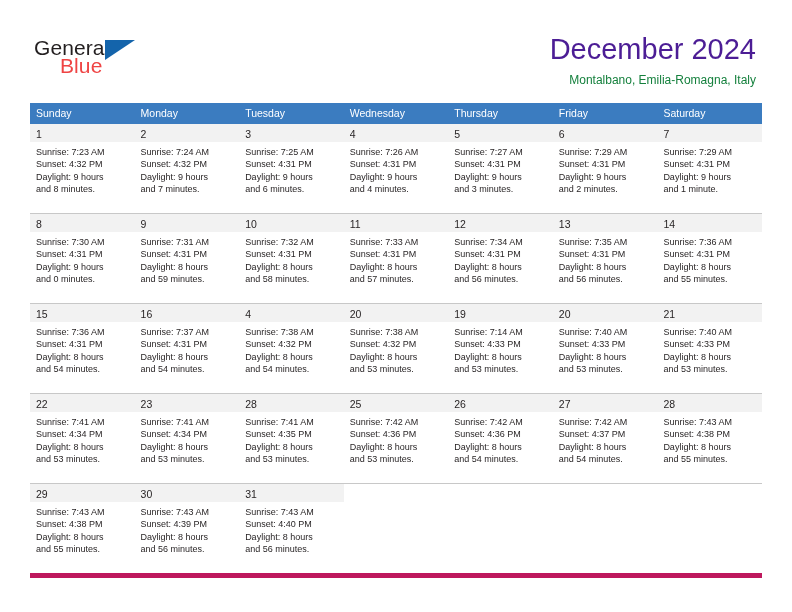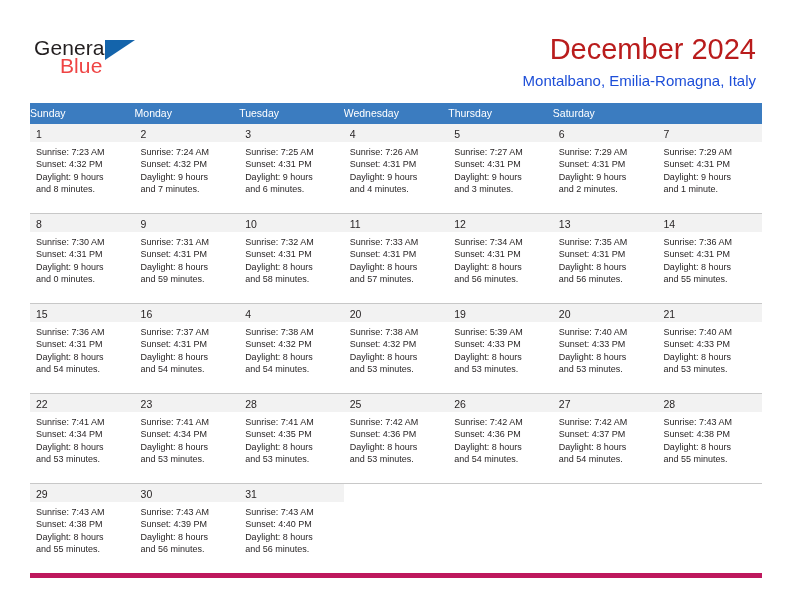--- a/index.html
+++ b/index.html
@@ -68,29 +68,29 @@
 
   .title-block {
     position: absolute;
     right: 36px;
     top: 32px;
     text-align: right;
   }
   .cal-title {
     font-size: 29px;
     line-height: 34px;
-    color: #b91c1c;
+    color: #4c1d95;
     font-weight: normal;
     white-space: nowrap;
   }
   .cal-subtitle {
     margin-top: 5px;
-    font-size: 15px;
+    font-size: 12px;
     line-height: 19px;
-    color: #1d4ed8;
+    color: #15803d;
     white-space: nowrap;
   }
 
   
   .calendar {
     position: absolute;
     left: 30px;
     top: 103px;
     width: 732px;
   }
@@ -99,20 +99,21 @@
     display: flex;
     width: 732px;
     background: #3b7cc0;
   }
   .weekday {
     flex: 0 0 104.57px;
     width: 104.57px;
     box-sizing: border-box;
     height: 21px;
     line-height: 21px;
+    padding-left: 6px;
     font-size: 10.5px;
     color: #ffffff;
     overflow: hidden;
     white-space: nowrap;
   }
 
   .week-row {
     display: flex;
     width: 732px;
     border-bottom: 1px solid #c8c8c8;
@@ -177,20 +178,21 @@
   </div>
 
   <div class="calendar">
 
     <div class="weekday-row">
       <div class="weekday">Sunday</div>
       <div class="weekday">Monday</div>
       <div class="weekday">Tuesday</div>
       <div class="weekday">Wednesday</div>
       <div class="weekday">Thursday</div>
+      <div class="weekday">Friday</div>
       <div class="weekday">Saturday</div>
     </div>
 
     <div class="week-row">
       <div class="day-cell">
         <div class="daynum-band"><span class="daynum">1</span></div>
         <div class="day-info">
           <div>Sunrise: 7:23 AM</div>
           <div>Sunset: 4:32 PM</div>
           <div>Daylight: 9 hours</div>
@@ -352,21 +354,21 @@
         <div class="day-info">
           <div>Sunrise: 7:38 AM</div>
           <div>Sunset: 4:32 PM</div>
           <div>Daylight: 8 hours</div>
           <div>and 53 minutes.</div>
         </div>
       </div>
       <div class="day-cell">
         <div class="daynum-band"><span class="daynum">19</span></div>
         <div class="day-info">
-          <div>Sunrise: 5:39 AM</div>
+          <div>Sunrise: 7:14 AM</div>
           <div>Sunset: 4:33 PM</div>
           <div>Daylight: 8 hours</div>
           <div>and 53 minutes.</div>
         </div>
       </div>
       <div class="day-cell">
         <div class="daynum-band"><span class="daynum">20</span></div>
         <div class="day-info">
           <div>Sunrise: 7:40 AM</div>
           <div>Sunset: 4:33 PM</div>

